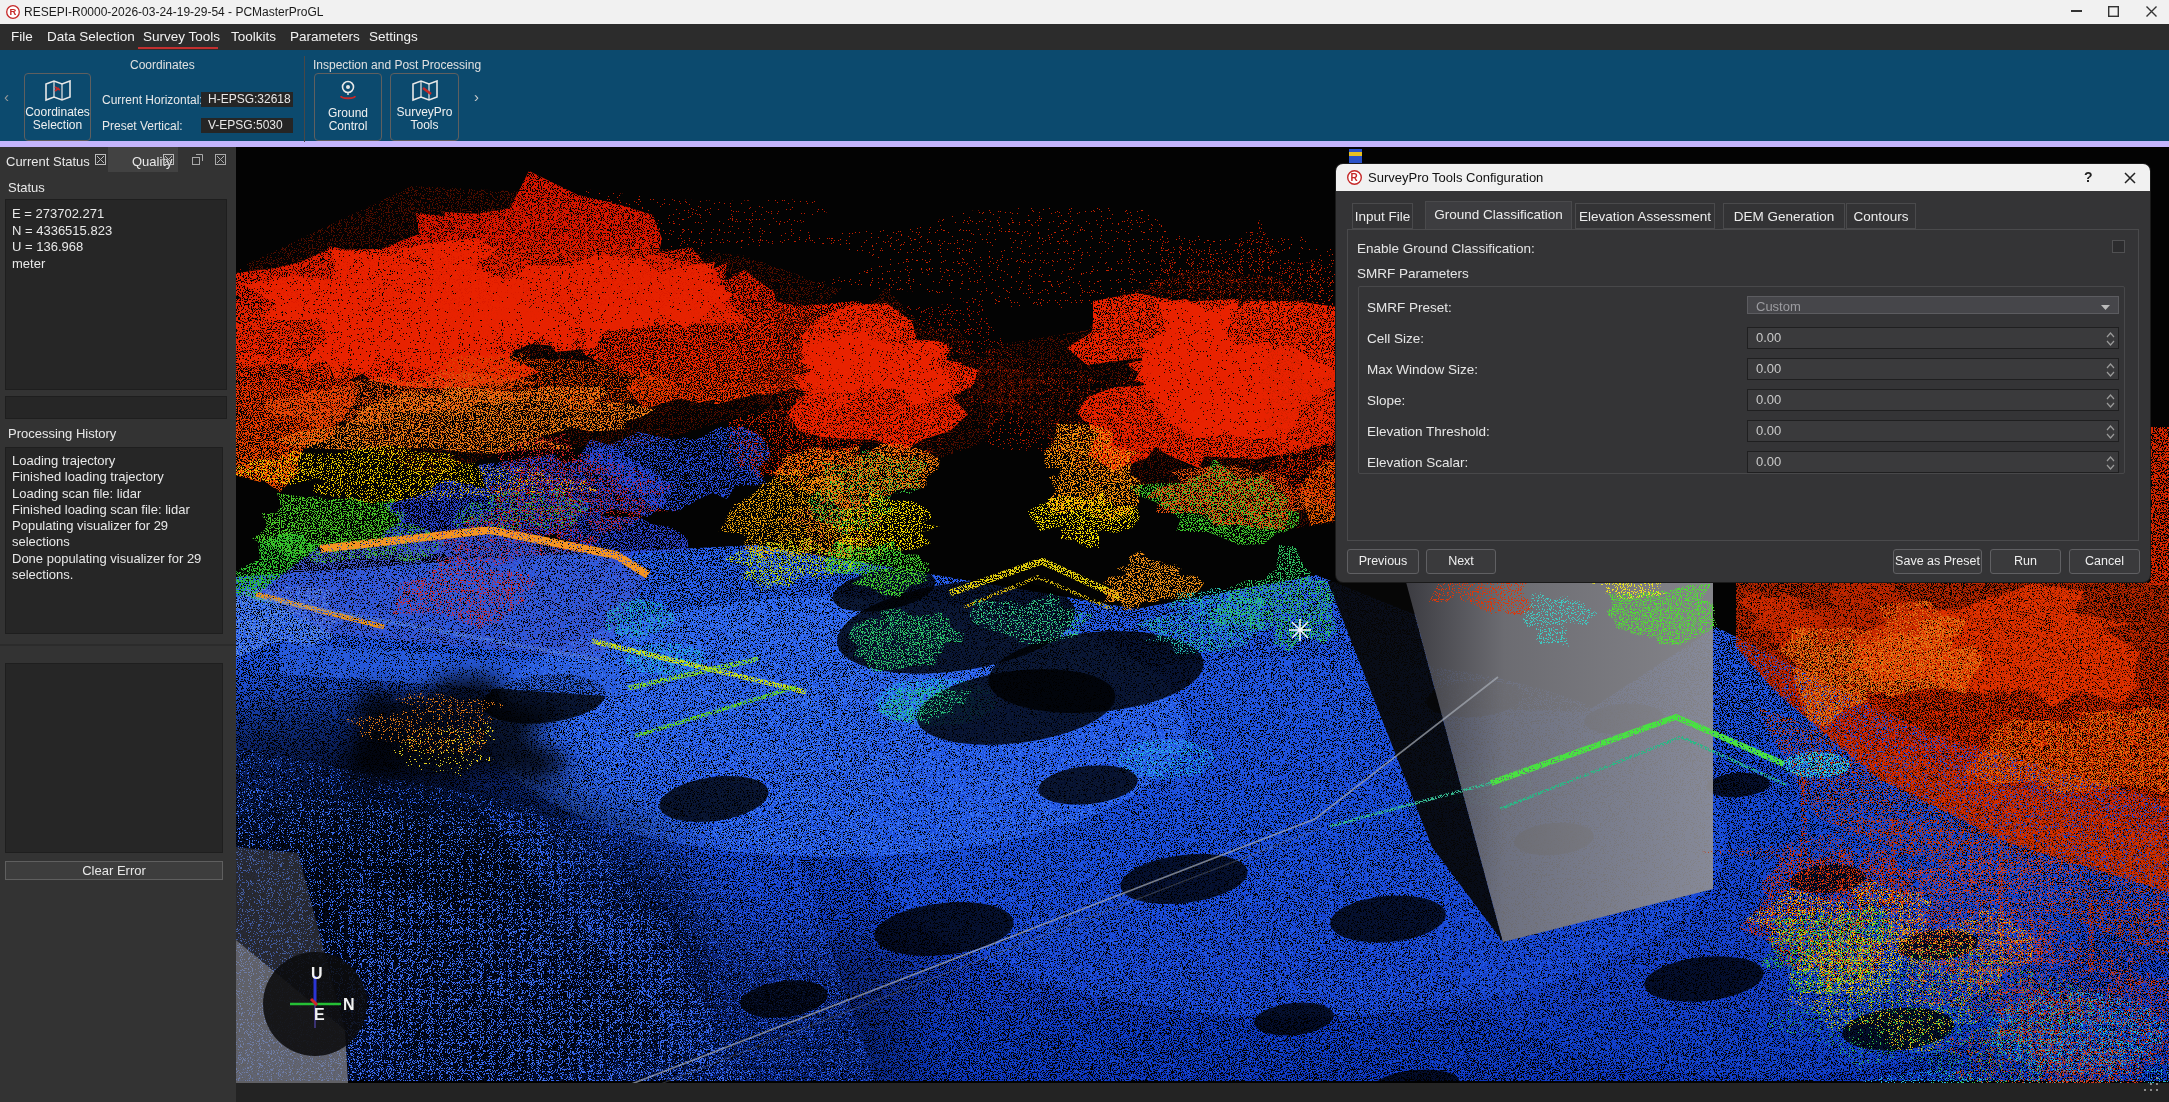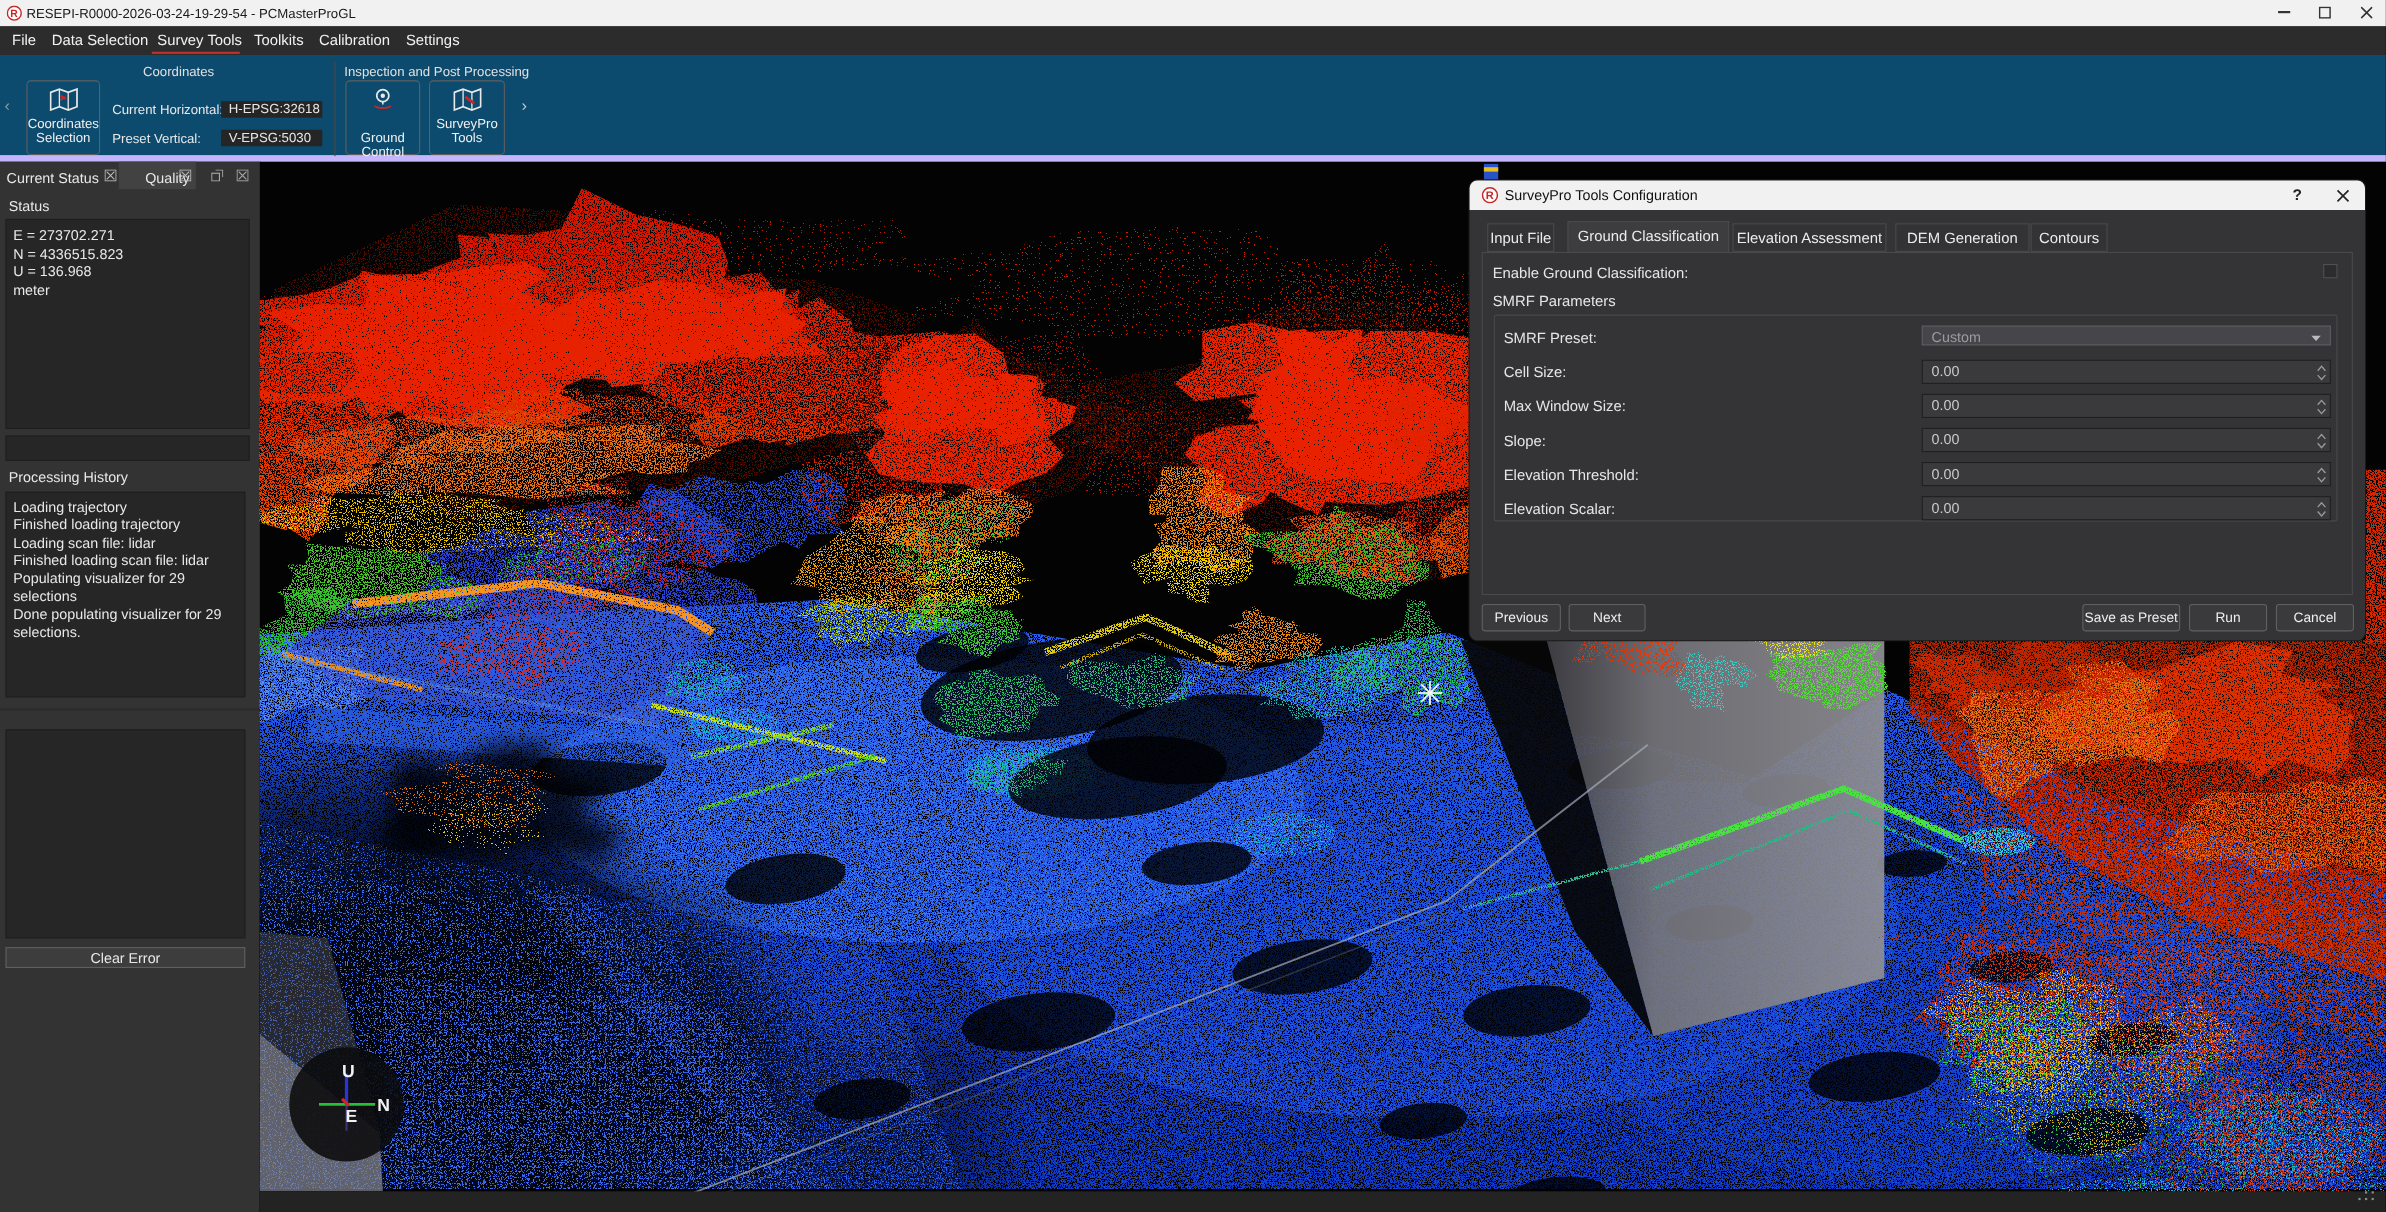--- a/index.html
+++ b/index.html
@@ -35,21 +35,21 @@
  <svg class="abs" style="left:2146px;top:6px" width="11" height="11">
       <path d="M0.5,0.5 L10.5,10.5 M10.5,0.5 L0.5,10.5" stroke="#333" stroke-width="1.4"></path>
     </svg>
 </div>
 
 <div id="menubar">
  <div class="mi" style="left:11px">File</div>
  <div class="mi" style="left:47px">Data Selection</div>
  <div class="mi" style="left:143px">Survey Tools</div>
  <div class="mi" style="left:231px">Toolkits</div>
- <div class="mi" style="left:290px">Calibration</div>
+ <div class="mi" style="left:290px">Parameters</div>
  <div class="mi" style="left:369px">Settings</div>
  <div class="abs" style="left:138px;top:22.5px;width:80px;height:2.5px;background:#c23030"></div>
 </div>
 
 <div id="ribbon">
  <div class="rlabel" style="left:130px">Coordinates</div>
  <div class="rlabel" style="left:313px">Inspection and Post Processing</div>
  <div class="abs" style="left:304px;top:6px;width:1px;height:86px;background:#484848"></div>
  <div class="abs" style="left:4px;top:38px;color:#999;font-size:15px">‹</div>
  <div class="abs" style="left:474px;top:38px;color:#ccc;font-size:15px">›</div>
@@ -67,21 +67,21 @@
  <div class="rlab2" style="left:102px;top:69px">Preset Vertical:</div>
  <div class="rfield" style="left:201px;top:68px;width:92px;height:15px">V-EPSG:5030</div>
 
  <div class="rbtn" style="left:314px;top:23px;width:68px;height:68px">
   <svg width="26" height="26" viewBox="0 0 26 26" style="margin-top:4px">
         <circle cx="13" cy="9" r="5.5" fill="none" stroke="#e8e8e8" stroke-width="1.6"></circle>
         <circle cx="13" cy="9" r="2" fill="#e8e8e8"></circle>
         <path d="M13,14.5 L13,17" stroke="#e8e8e8" stroke-width="1.4"></path>
         <path d="M6,18 C6,21 20,21 20,18" fill="none" stroke="#c62828" stroke-width="1.8"></path>
       </svg>
-  <div style="margin-top:12px;line-height:13px">Ground<br>Control</div>
+  <div style="margin-top:0;line-height:13px">Ground<br>Control</div>
  </div>
  <div class="rbtn" style="left:390px;top:23px;width:69px;height:68px">
   <svg width="26" height="22" viewBox="0 0 26 22" style="margin-top:6px">
         <path d="M1,4 L9,1 L17,4 L25,1 L25,17 L17,20 L9,17 L1,20 Z" fill="none" stroke="#e8e8e8" stroke-width="1.6"></path>
         <path d="M9,1 L9,17 M17,4 L17,20" stroke="#e8e8e8" stroke-width="1.2"></path>
         <path d="M11,8 L19,14" stroke="#c62828" stroke-width="2.6"></path>
       </svg>
   <div style="margin-top:1px;line-height:13px">SurveyPro<br>Tools</div>
  </div>
 </div>

